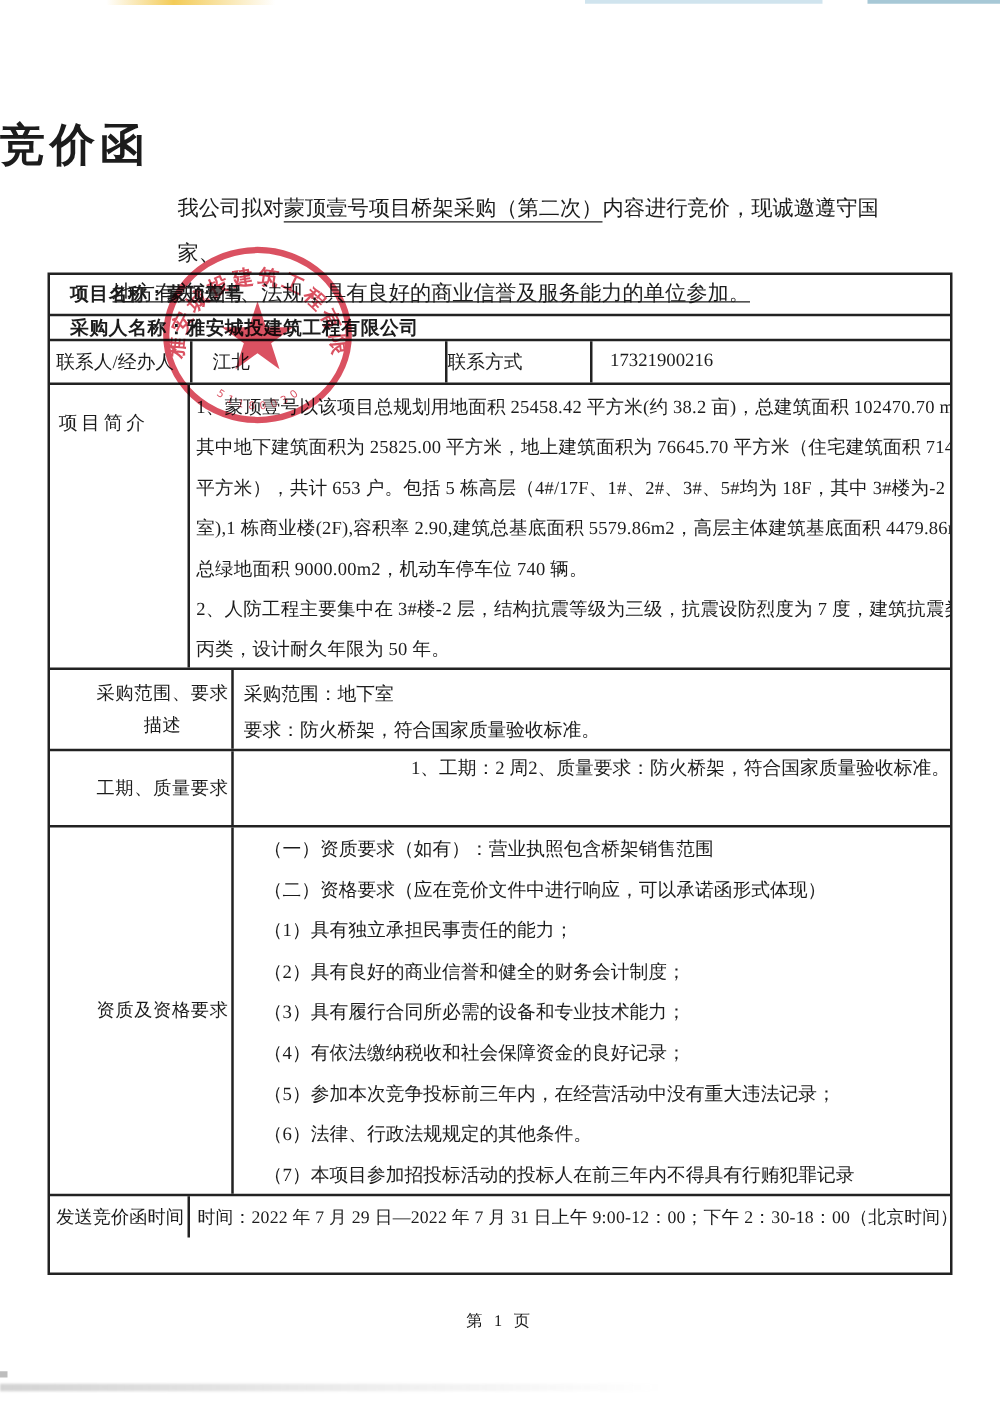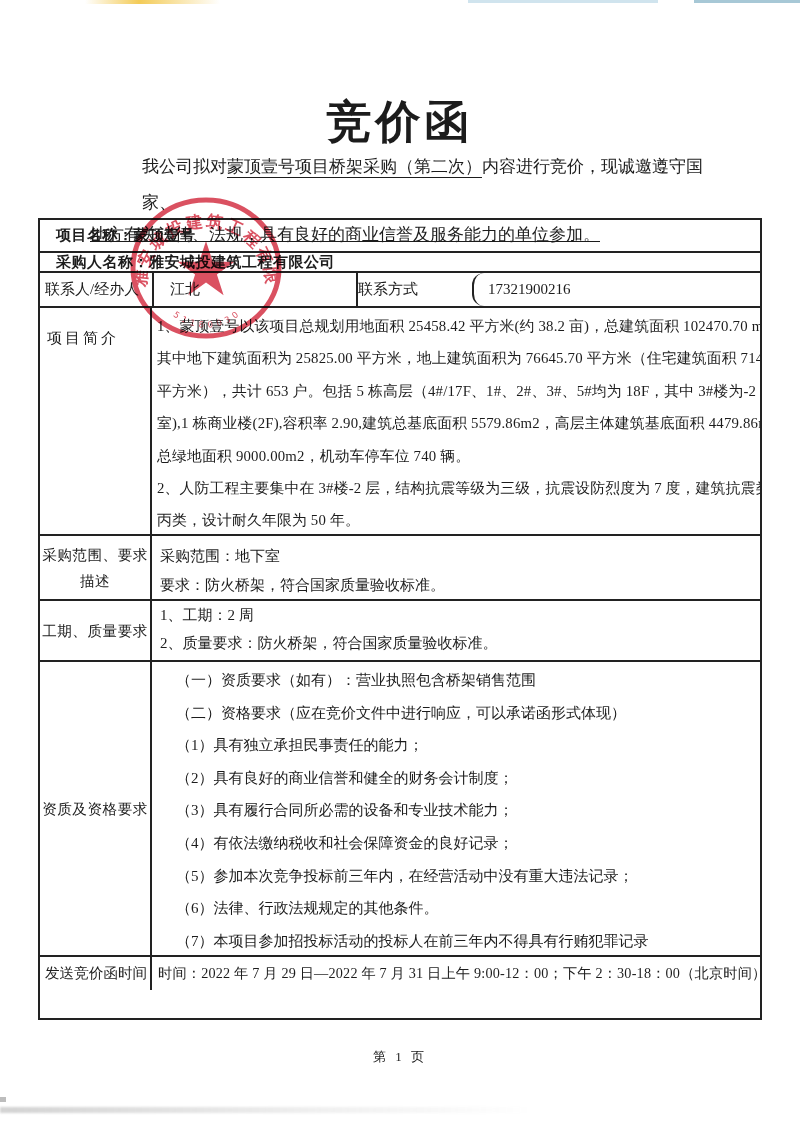--- a/index.html
+++ b/index.html
@@ -18,21 +18,21 @@
   .edge-yellow { left: 85px; top: 0; width: 135px; height: 4px;
     background: linear-gradient(to right, rgba(242,205,70,0), rgba(240,190,45,.8) 40%, rgba(242,205,70,0)); }
   .edge-blue1 { left: 468px; top: 0; width: 190px; height: 3px; background: rgba(150,195,218,.45); filter: blur(.5px); }
   .edge-blue2 { left: 694px; top: 0; width: 106px; height: 3px; background: rgba(95,155,180,.55); filter: blur(.5px); }
   .edge-bottom { left: 0; top: 1107px; width: 530px; height: 6px;
     background: linear-gradient(to right, rgba(110,110,110,.30), rgba(130,130,130,.12) 60%, rgba(130,130,130,0)); filter: blur(1px); }
   .edge-bottom-dash { left: 0; top: 1097px; width: 6px; height: 5px; background: rgba(90,90,90,.4); }
 
   .doc-title {
     position: absolute; left: 0; top: 92px; width: 800px;
-    text-align: center; font-size: 45px; font-weight: bold; letter-spacing: 4px;
+    font-size: 36px; font-weight: bold; letter-spacing: 4px;
   }
 
   .intro { position: absolute; left: 90px; top: 149px; width: 624px; font-size: 17px; }
   .intro .l1 { padding-left: 52px; line-height: 36px; }
   .intro .l2 { line-height: 28px; text-decoration: underline; }
   .u-seg { border-bottom: 1.5px solid #1c1c1c; padding-bottom: 1px; }
 
   
   .bid-table {
     position: absolute; left: 38px; top: 218px; width: 724px; height: 802px;
@@ -46,36 +46,36 @@
   .r1 { height: 33px; } .r2 { height: 20px; } .r3 { height: 35px; }
   .r4 { height: 228px; } .r5 { height: 65px; } .r6 { height: 61px; }
   .r7 { height: 295px; } .r8 { height: 33px; }
 
   .cell-full { flex: 1; display: flex; align-items: center; padding-left: 16px; letter-spacing: .5px; font-weight: bold; }
 
   .c-contact-label { width: 112px; display: flex; align-items: center; padding-left: 5px; }
   .c-contact-name  { width: 204px; display: flex; align-items: center; padding-left: 16px; }
   .c-method-label  { width: 116px; display: flex; align-items: center; padding-left: 0; }
   .c-phone { flex: 1; display: flex; align-items: center; padding-left: 14px;
-    font-family: "Liberation Serif", "DejaVu Serif", serif; border-radius: 12px; }
+    font-family: "Liberation Serif", "DejaVu Serif", serif; }
 
   .label-col { width: 110px; flex: 0 0 110px; }
   .content-col { flex: 1; }
 
   .lbl-top { padding: 21px 4px 0 7px; letter-spacing: 3px; }
   .lbl-center { display: flex; flex-direction: column; justify-content: center;
-    align-items: center; text-align: center; font-size: 14.6px; line-height: 26px; letter-spacing: .5px; }
+    align-items: center; text-align: center; font-size: 14.6px; line-height: 26px; letter-spacing: .5px; margin-left: 35px; }
 
   .overview-content { padding: 2px 4px 0 5px; }
   .overview-content .line { line-height: 32.4px; white-space: nowrap; font-size: 14.8px; letter-spacing: .2px; }
 
   .scope-content { padding: 6px 18px 0 8px; }
   .scope-content .line { line-height: 29px; font-size: 15px; }
 
-  .schedule-content { display: flex; flex-direction: column; justify-content: flex-start; padding-left: 8px; }
+  .schedule-content { display: flex; flex-direction: row; justify-content: flex-end; padding-left: 8px; }
   .schedule-content .line { line-height: 28px; font-size: 15px; }
 
   .qual-content { padding: 2px 4px 0 24px; }
   .qual-content .line { line-height: 32.6px; white-space: nowrap; font-size: 15px; }
 
   .sendtime-label { display: flex; align-items: center; padding-left: 5px; font-size: 14.6px; }
   .sendtime-content { flex: 1; display: flex; align-items: center; padding-left: 6px;
     font-size: 14.2px; white-space: nowrap; letter-spacing: .2px; }
 
   .footer-page { position: absolute; left: 0; top: 1048px; width: 800px; text-align: center;

